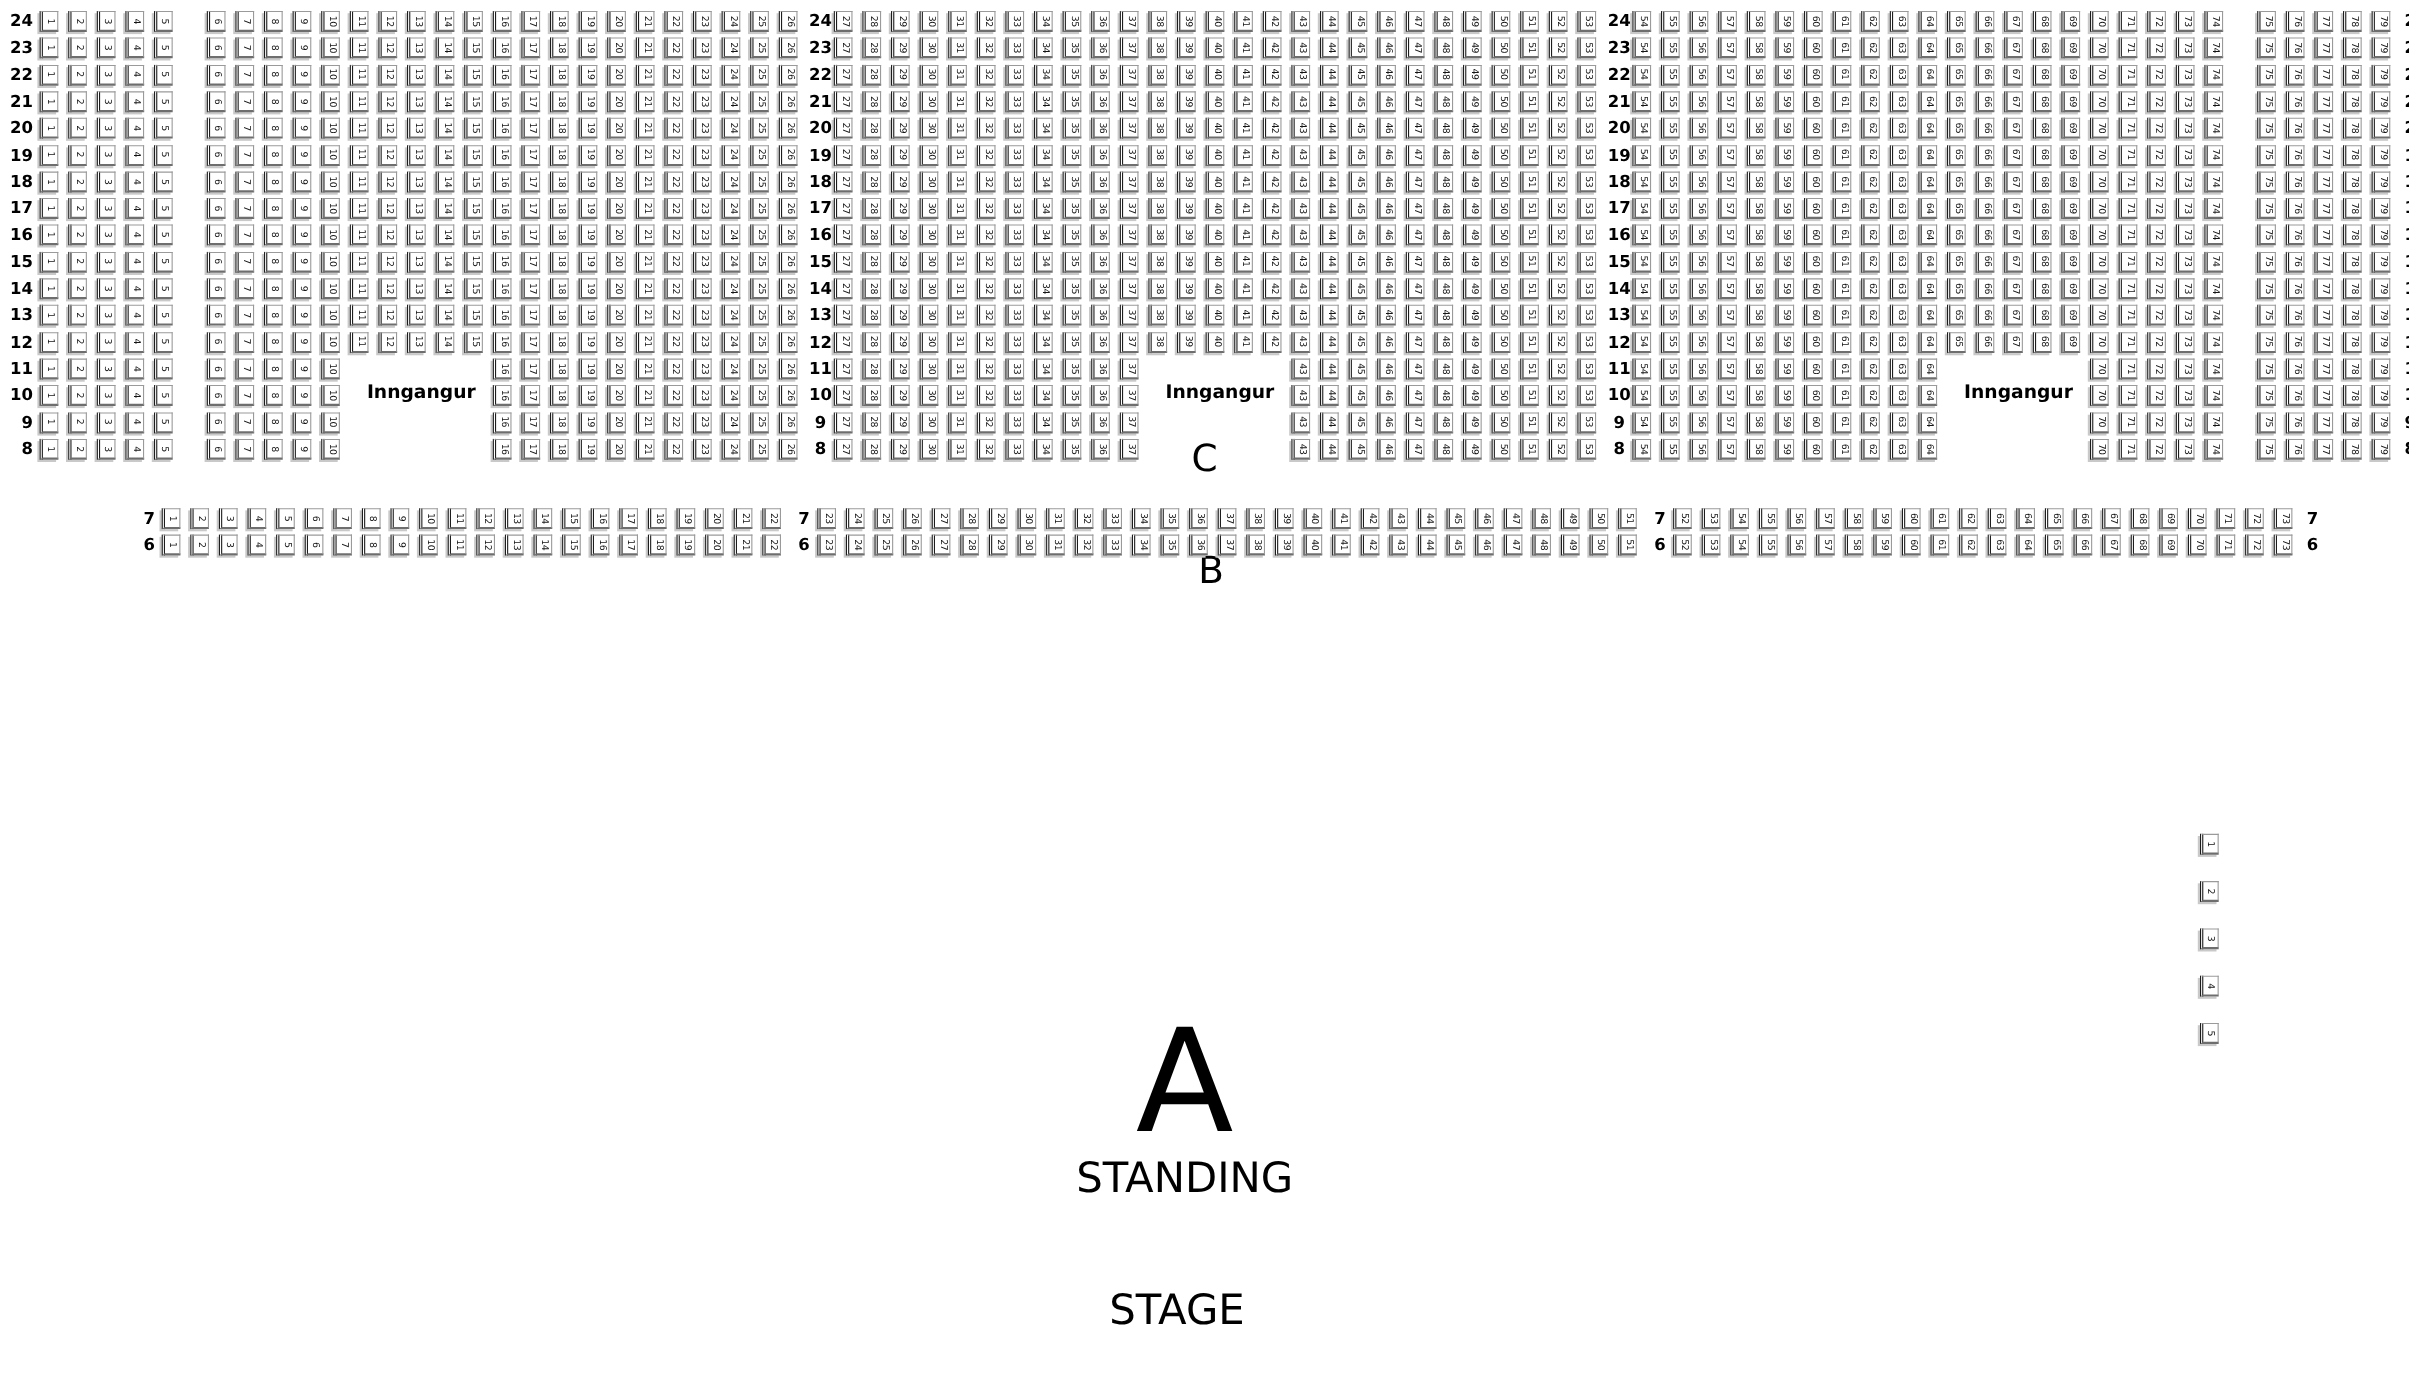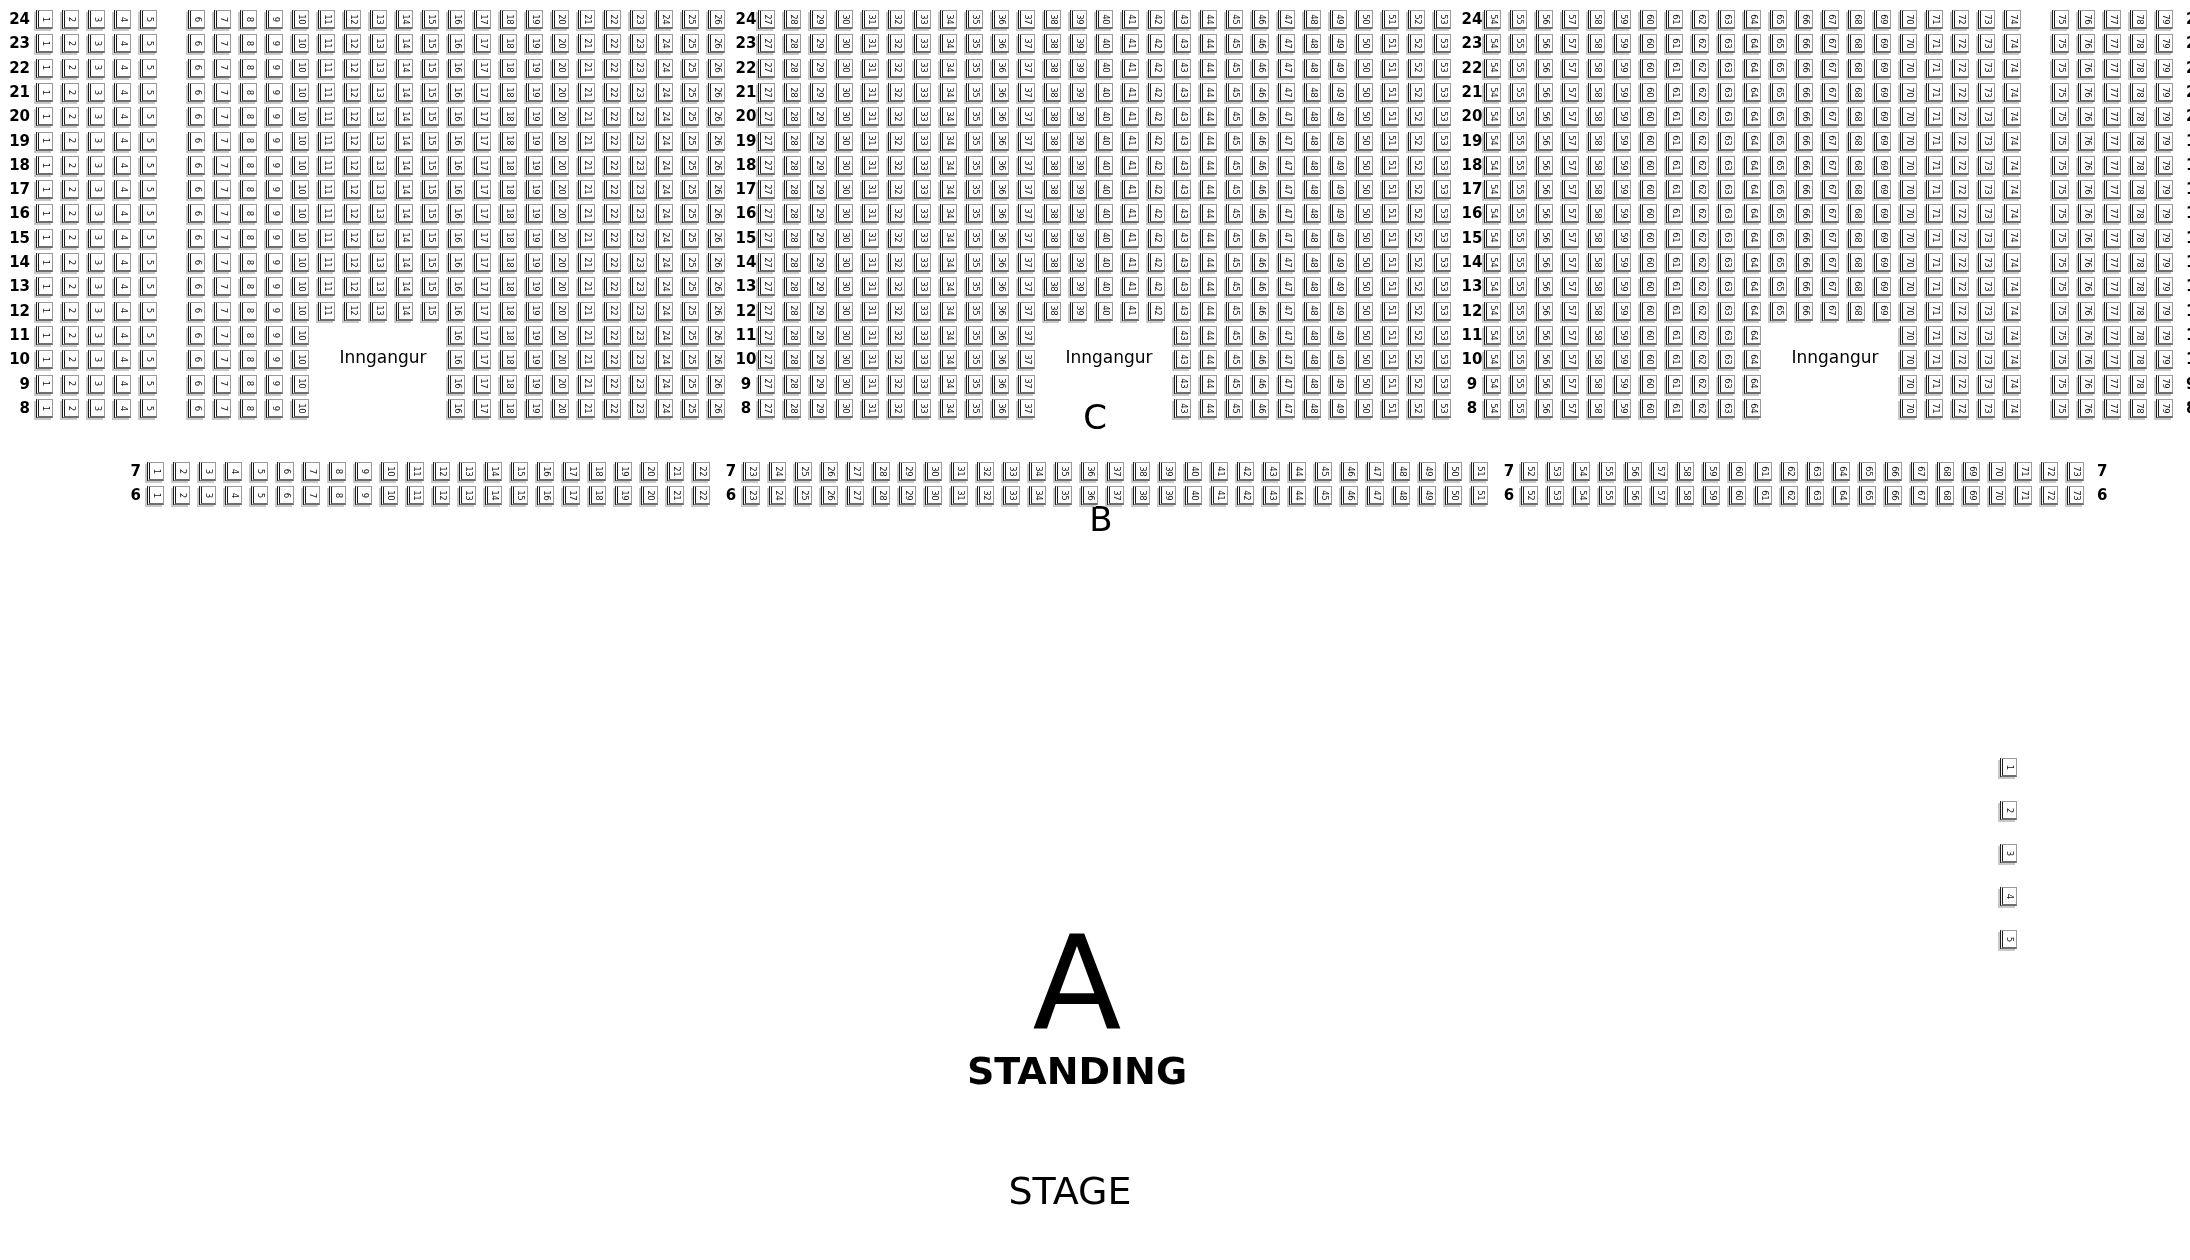--- a/index.html
+++ b/index.html
@@ -50,24 +50,24 @@
   }
   .rl.left{width:30px;margin-right:6px;text-align:right;}
   .rl.mid{width:24px;text-align:center;}
   .rl.right{width:20px;margin-left:4px;text-align:left;}
   .overlay{
     position:absolute;
     transform:translateX(-50%);
     white-space:nowrap;
     line-height:1;
   }
-  .entrance{font-weight:normal;font-size:17px;}
+  .entrance{font-weight:bold;font-size:17px;}
   .big-letter{font-size:34px;}
   #letter-a{font-size:130px;}
-  #standing{font-size:38px;font-weight:bold;}
+  #standing{font-size:38px;}
   #stage{font-size:38px;}
 </style>
 </head>
 <body>
 
 <div id="map">
 
   <div class="overlay entrance" id="ent-left" style="left: 383px; top: 349px;">Inngangur</div>
   <div class="overlay entrance" id="ent-mid" style="left: 1109px; top: 349px;">Inngangur</div>
   <div class="overlay entrance" id="ent-right" style="left: 1835px; top: 349px;">Inngangur</div>

